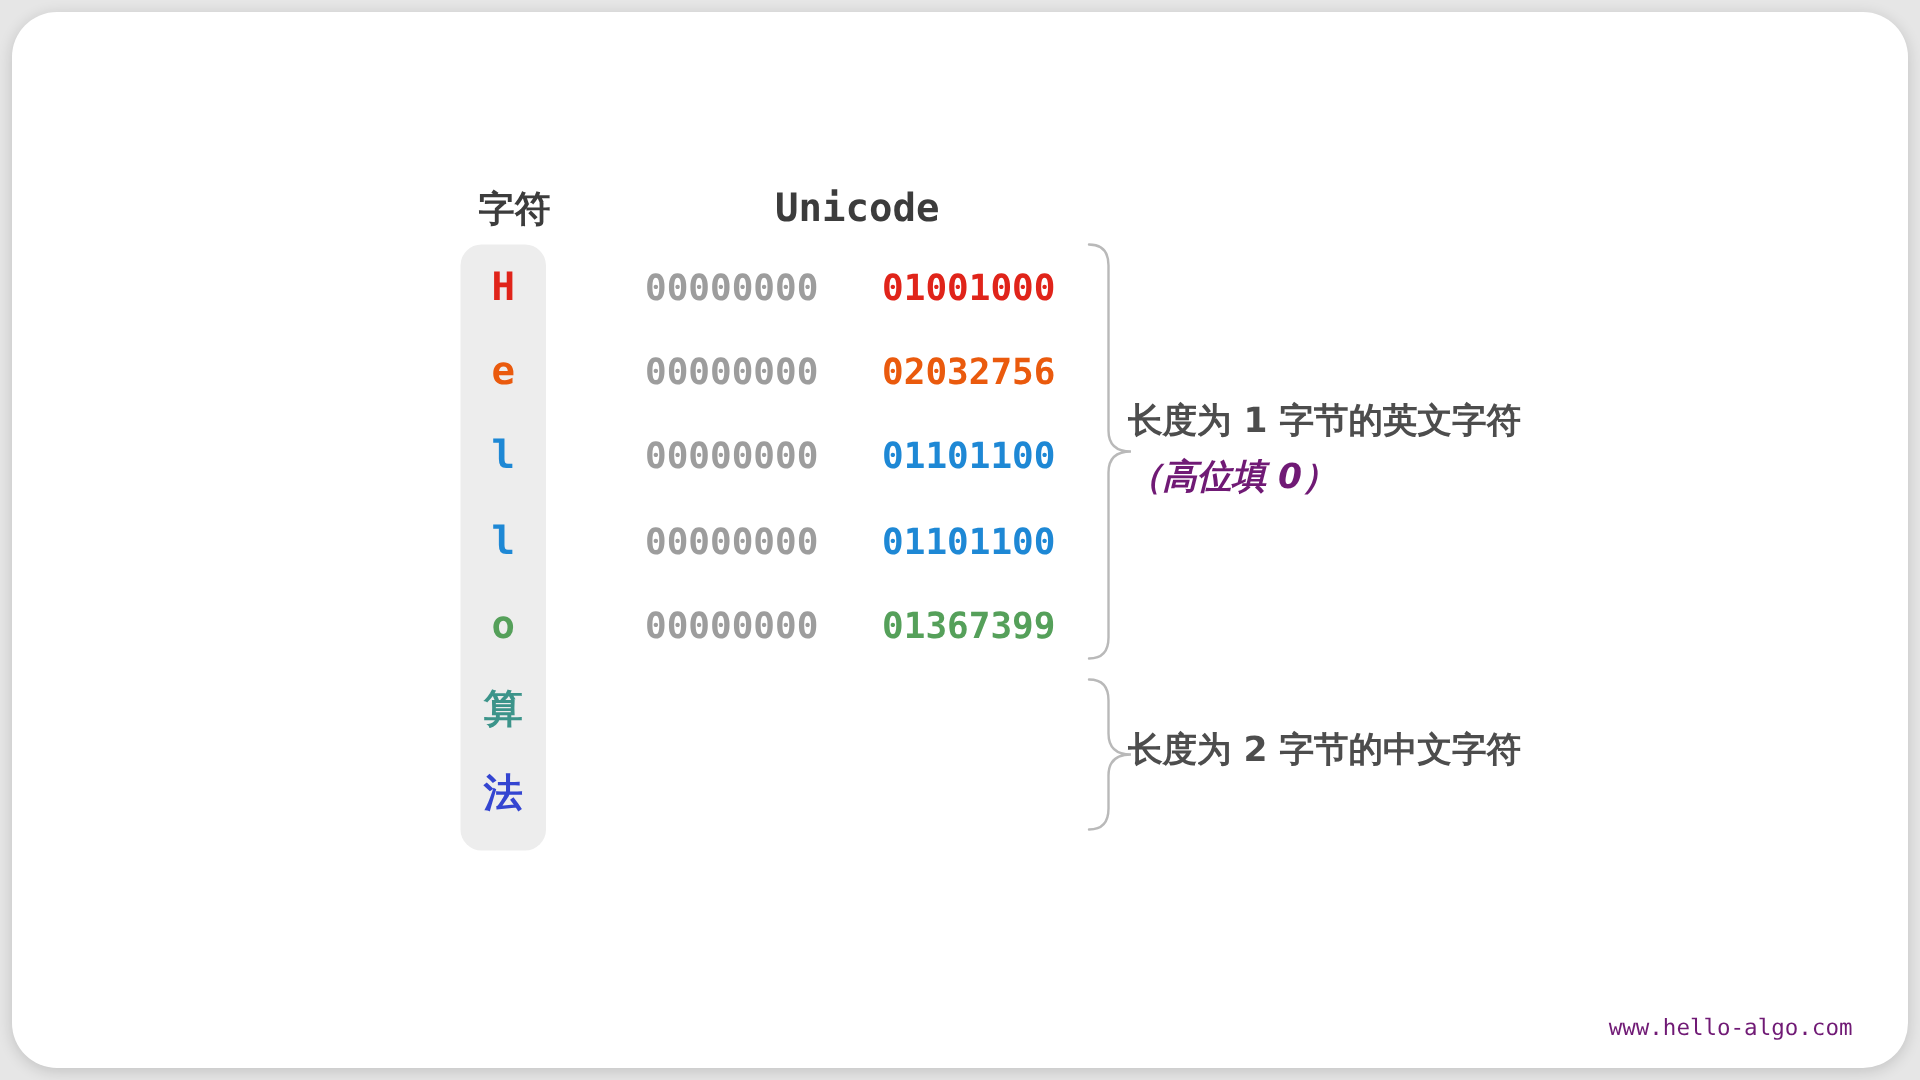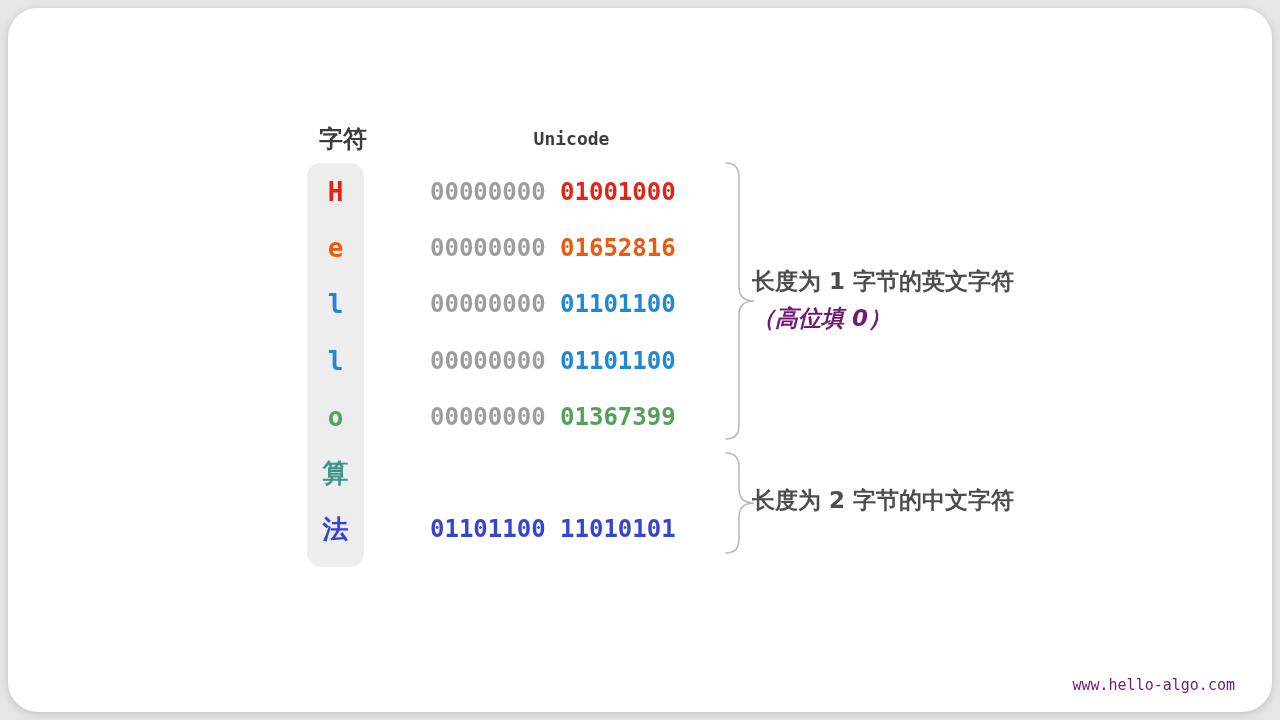--- a/index.html
+++ b/index.html
@@ -27,21 +27,21 @@
     color: #3c3c3c;
     text-align: center;
   }
   .hdr-char {
     left: 299px; width: 72px;
     font-size: 24px;
     font-family: "DejaVu Sans", sans-serif;
   }
   .hdr-uni {
     left: 456px; width: 215px;
-    font-size: 18px;
+    font-size: 26px;
     font-family: "DejaVu Sans Mono", monospace;
   }
   .char-col-bg {
     position: absolute;
     left: 299px; top: 155px;
     width: 57px; height: 404px;
     background: #ededed;
     border-radius: 14px;
   }
   .row { position: absolute; left: 0; width: 100%; height: 56px; }
@@ -56,21 +56,21 @@
   }
   .cell-bin {
     position: absolute;
     left: 422px;
     height: 56px; line-height: 56px;
     font-family: "DejaVu Sans Mono", monospace;
     font-weight: bold;
     font-size: 24px;
     white-space: nowrap;
   }
-  .byte-low { margin-left: 0; }
+  .byte-low { margin-left: 28px; }
   .brace { position: absolute; }
   .brace path {
     fill: none;
     stroke: #b9b9b9;
     stroke-width: 1.6;
     stroke-linecap: round;
   }
   .annotation {
     position: absolute;
     left: 744px;
@@ -107,21 +107,21 @@
       <div class="cell-bin">
         <span style="color: rgb(157, 157, 157);">00000000</span>
         <span class="byte-low" style="color: rgb(224, 36, 26);">01001000</span>
       </div>
     </div>
 
     <div class="row" style="top:212px">
       <div class="cell-char" style="color: rgb(234, 90, 13);">e</div>
       <div class="cell-bin">
         <span style="color: rgb(157, 157, 157);">00000000</span>
-        <span class="byte-low" style="color: rgb(234, 90, 13);">01652816</span>
+        <span class="byte-low" style="color: rgb(234, 90, 13);">02032756</span>
       </div>
     </div>
 
     <div class="row" style="top:268px">
       <div class="cell-char" style="color: rgb(30, 136, 213);">l</div>
       <div class="cell-bin">
         <span style="color: rgb(157, 157, 157);">00000000</span>
         <span class="byte-low" style="color: rgb(30, 136, 213);">01101100</span>
       </div>
     </div>
@@ -141,24 +141,20 @@
         <span class="byte-low" style="color: rgb(85, 160, 90);">01367399</span>
       </div>
     </div>
 
     <div class="row" style="top:437px">
       <div class="cell-char" style="color: rgb(60, 148, 138);">算</div>
     </div>
 
     <div class="row" style="top:493px">
       <div class="cell-char" style="color: rgb(52, 69, 209);">法</div>
-      <div class="cell-bin">
-        <span style="color: rgb(52, 69, 209);">01101100</span>
-        <span class="byte-low" style="color: rgb(52, 69, 209);">11010101</span>
-      </div>
     </div>
 
     <svg class="brace" style="left:716px; top:153px;" width="32" height="280" viewBox="0 0 32 280">
       <path d="M 2 2 Q 15 2 15 16 L 15 126 Q 15 140 30 140 Q 15 140 15 154 L 15 264 Q 15 278 2 278"></path>
     </svg>
 
     <svg class="brace" style="left:716px; top:443px;" width="32" height="104" viewBox="0 0 32 104">
       <path d="M 2 2 Q 15 2 15 16 L 15 38 Q 15 52 30 52 Q 15 52 15 66 L 15 88 Q 15 102 2 102"></path>
     </svg>
 

